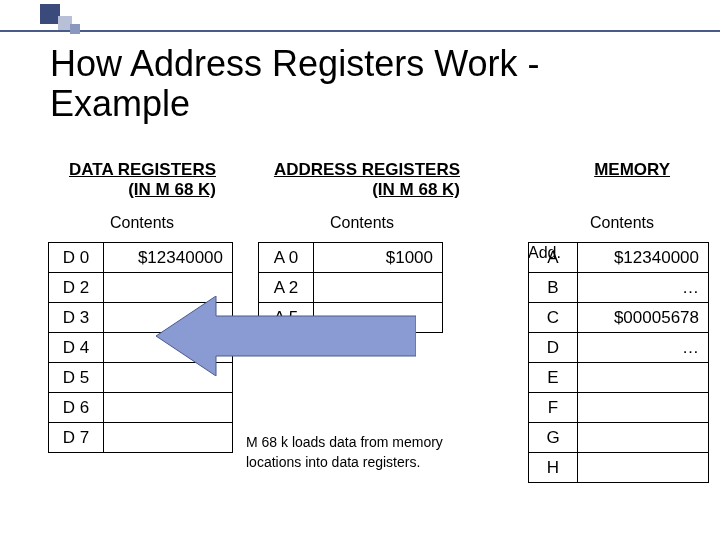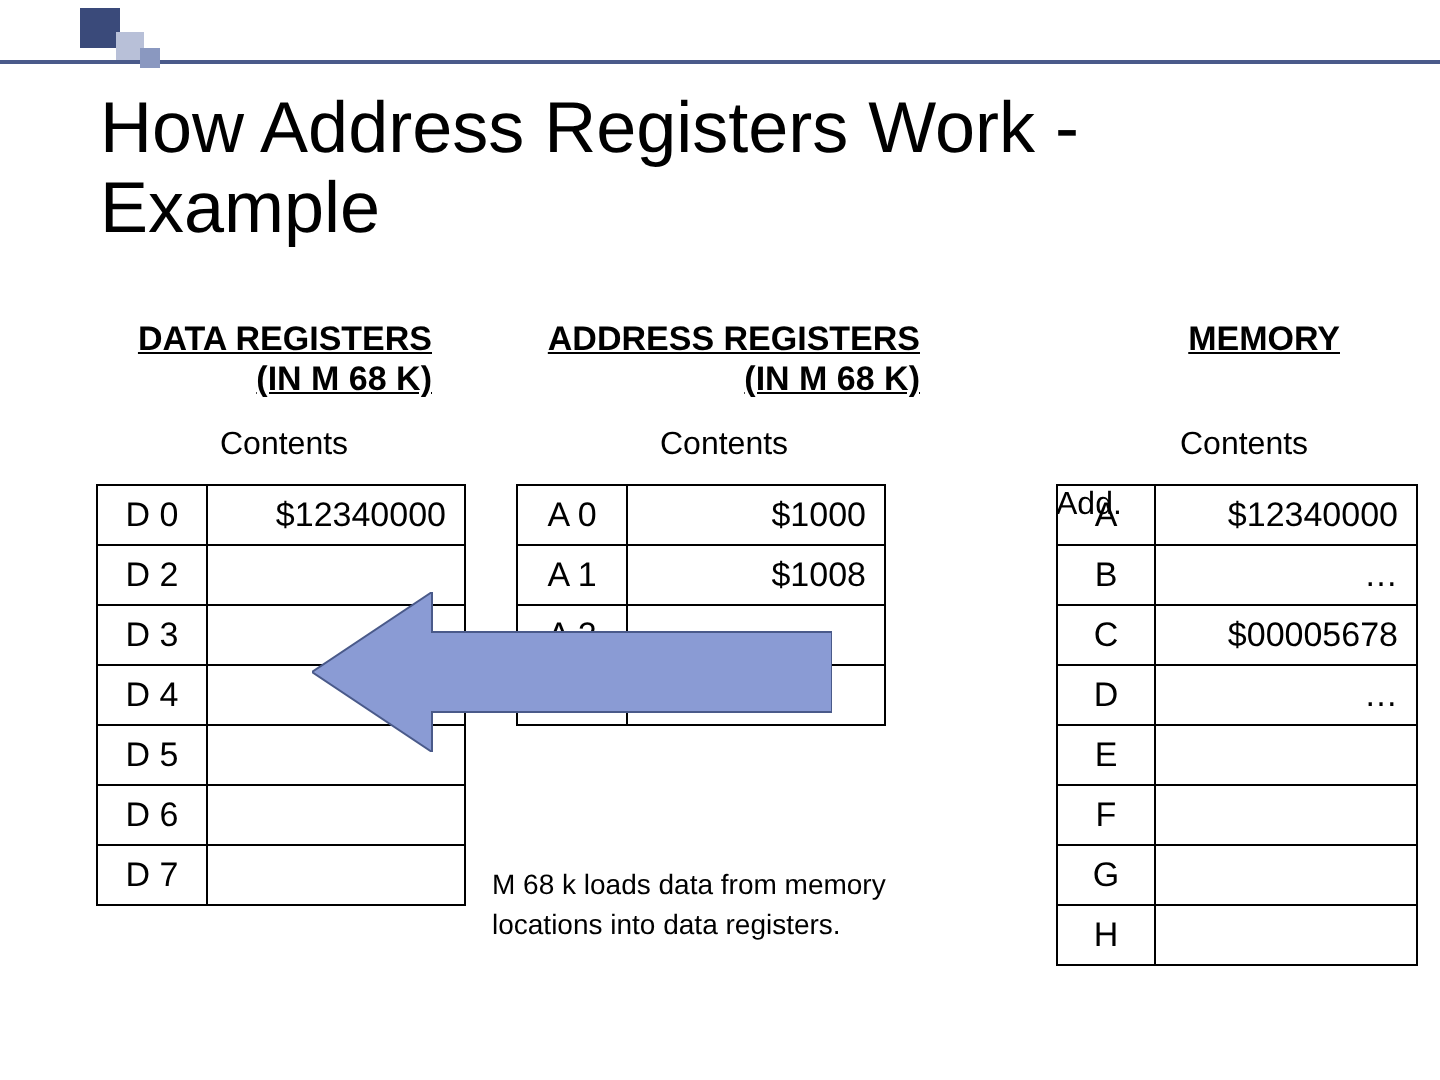--- a/index.html
+++ b/index.html
@@ -81,24 +81,20 @@
         </tr>
       </tbody>
     </table>
   <table id="tbl-addr" class="reg">
       <tbody id="tbody-addr">
         <tr>
           <td class="lbl">A 0</td>
           <td class="val">$1000</td>
         </tr>
         <tr>
-          <td class="lbl">A 1</td>
-          <td class="val">$1008</td>
-        </tr>
-        <tr>
           <td class="lbl">A 2</td>
           <td class="val"></td>
         </tr>
         <tr>
           <td class="lbl">A 5</td>
           <td class="val"></td>
         </tr>
       </tbody>
     </table>
   <table id="tbl-mem" class="reg">

